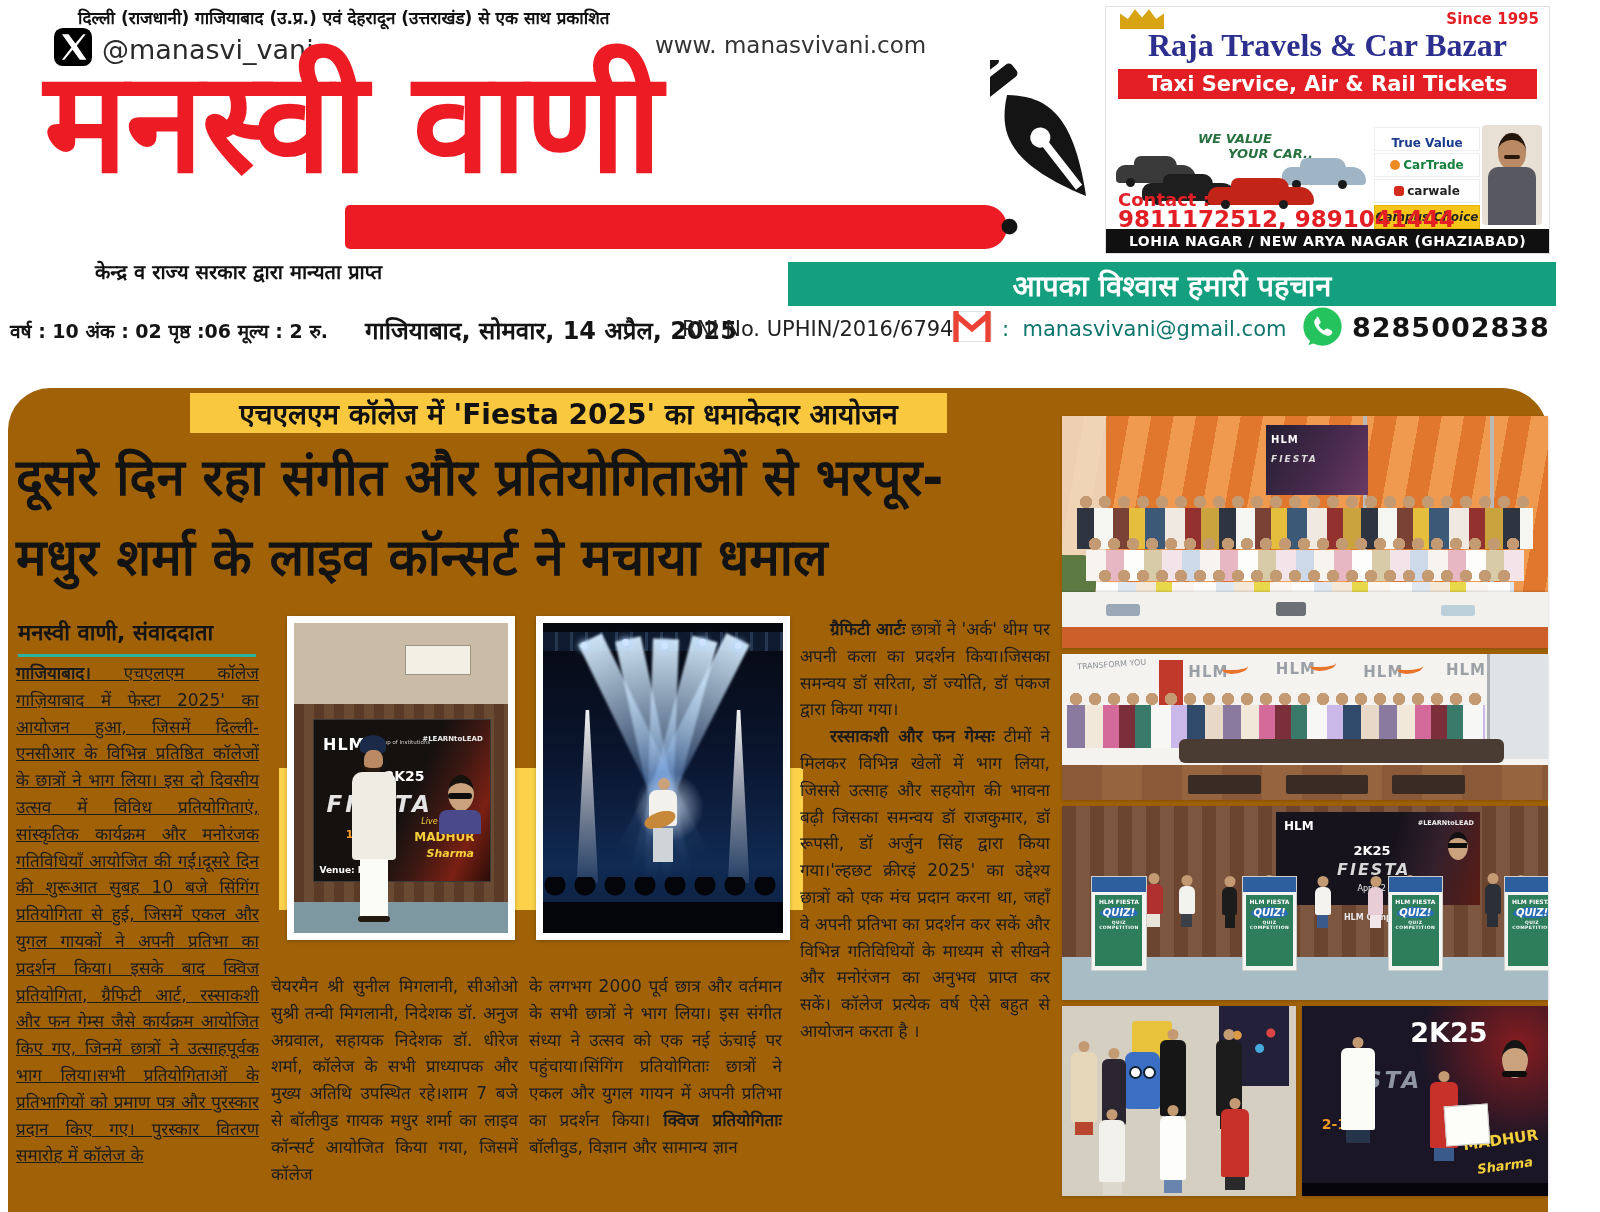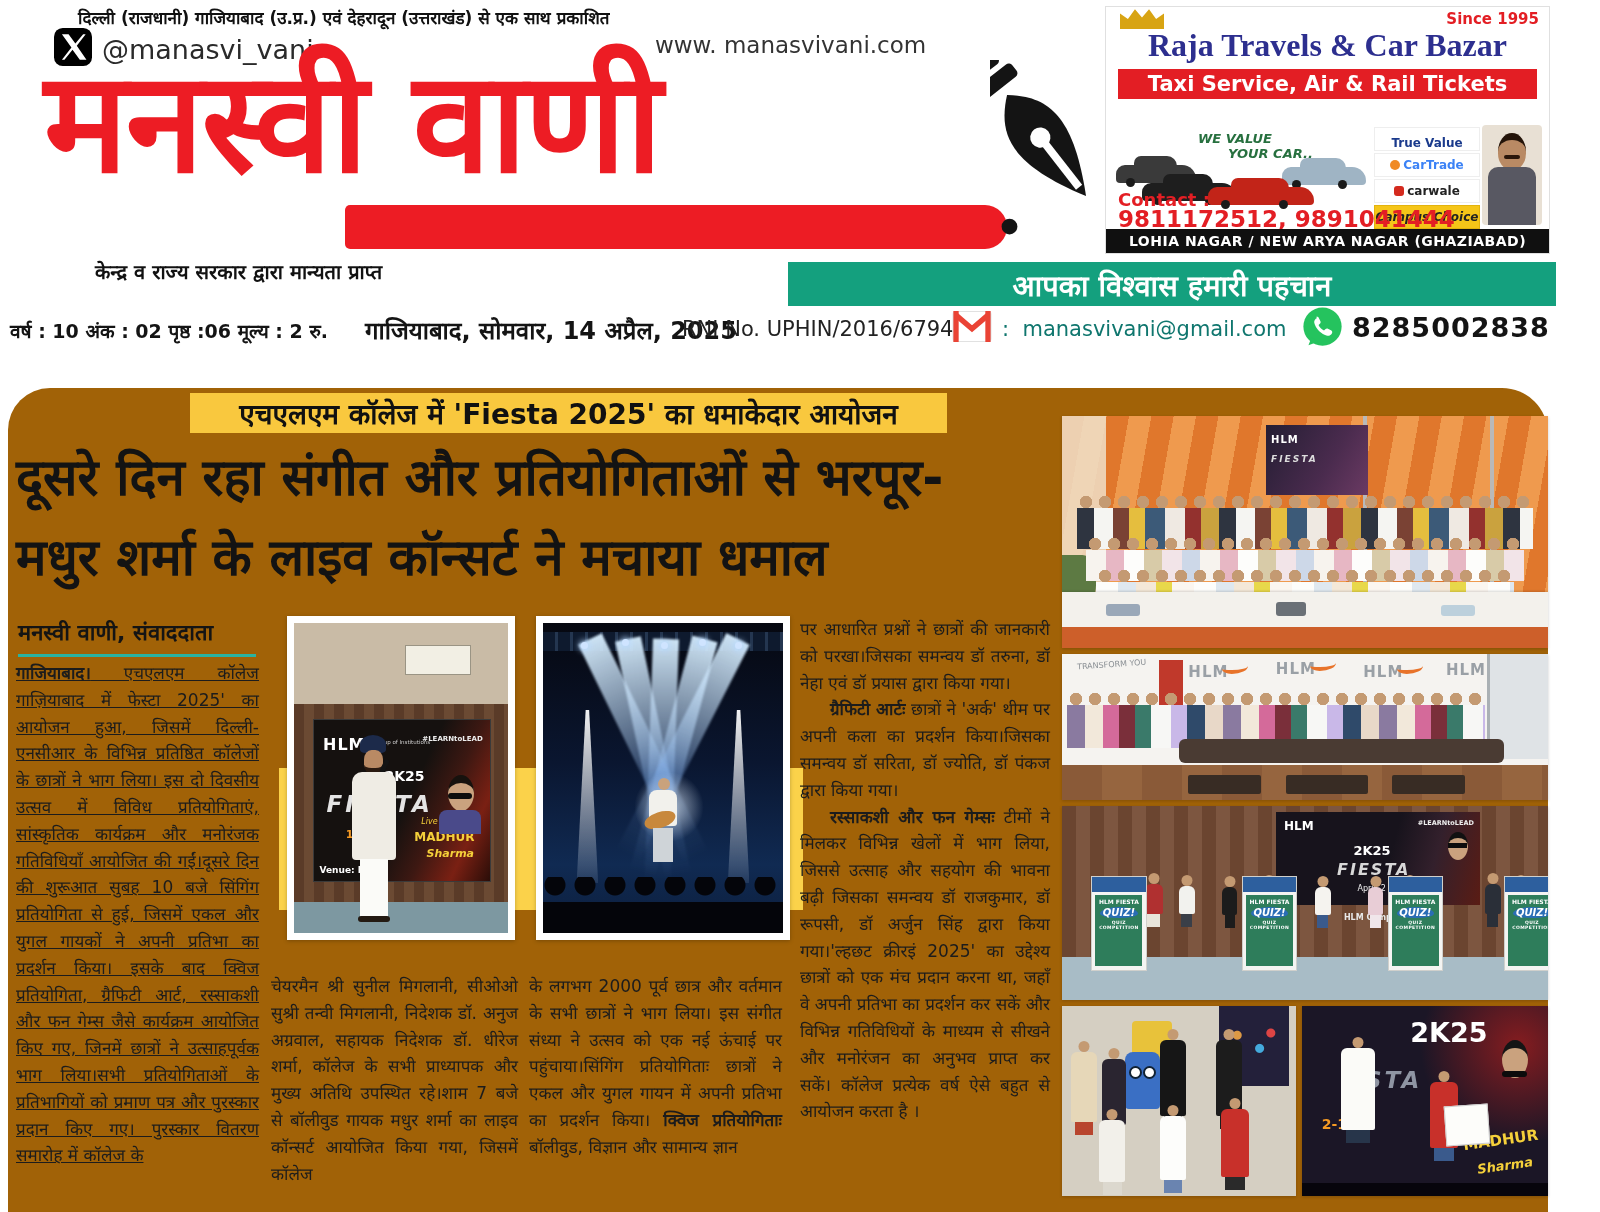--- a/index.html
+++ b/index.html
@@ -221,21 +221,21 @@
     <div class="car" style="--c:#3a3a3a;--w:44px;left:10px;top:158px;width:80px;"></div>
     <div class="car" style="--c:#1e1e1e;--w:52px;left:36px;top:176px;width:94px;"></div>
     <div class="car" style="--c:#9fb4c4;--w:46px;left:176px;top:160px;width:84px;"></div>
     <div class="car" style="--c:#c22418;--w:58px;left:102px;top:180px;width:106px;"></div>
 
     <div class="logochip" style="top:120px;align-items:flex-end;">
         <span style="color:#1a3a8c;">True Value</span>
       </div>
     <div class="logochip" style="top:146px;">
         <span style="width:10px;height:10px;border-radius:50%;background:#f08a24;display:inline-block;"></span>
-        <span style="color:#3b82f6;">CarTrade</span>
+        <span style="color:#15803d;">CarTrade</span>
       </div>
     <div class="logochip" style="top:172px;">
         <span style="width:10px;height:10px;border-radius:3px;background:#d42a1e;display:inline-block;"></span>
         <span style="color:#222;">carwale</span>
       </div>
     <div class="logochip" style="top:198px;background:#f5c518;border-color:#e3b30d;">
         <span style="color:#222;font-style:italic;">Campus Choice</span>
       </div>
 
     <div class="abs portrait">
@@ -339,21 +339,20 @@
       <div class="abs crowd2"></div>
     </div>
 
     <div class="abs col c2">
       <p><span>चेयरमैन श्री सुनील मिगलानी, सीओओ सुश्री तन्वी मिगलानी, निदेशक डॉ. अनुज अग्रवाल, सहायक निदेशक डॉ. धीरेज शर्मा, कॉलेज के सभी प्राध्यापक और मुख्य अतिथि उपस्थित रहे।शाम 7 बजे से बॉलीवुड गायक मधुर शर्मा का लाइव कॉन्सर्ट आयोजित किया गया, जिसमें कॉलेज</span></p>
     </div>
     <div class="abs col c3">
       <p><span>के लगभग 2000 पूर्व छात्र और वर्तमान के सभी छात्रों ने भाग लिया। इस संगीत संध्या ने उत्सव को एक नई ऊंचाई पर पहुंचाया।सिंगिंग प्रतियोगिताः छात्रों ने एकल और युगल गायन में अपनी प्रतिभा का प्रदर्शन किया। </span><span class="lead">क्विज प्रतियोगिताः</span><span> बॉलीवुड, विज्ञान और सामान्य ज्ञान</span></p>
     </div>
     <div class="abs col c4">
-      <p><span>पर आधारित प्रश्नों ने छात्रों की जानकारी को परखा।जिसका समन्वय डॉ तरुना, डॉ नेहा एवं डॉ प्रयास द्वारा किया गया।</span></p>
       <p class="indent"><span class="lead">ग्रैफिटी आर्टः</span><span> छात्रों ने 'अर्क' थीम पर अपनी कला का प्रदर्शन किया।जिसका समन्वय डॉ सरिता, डॉ ज्योति, डॉ पंकज द्वारा किया गया।</span></p>
       <p class="indent"><span class="lead">रस्साकशी और फन गेम्सः</span><span> टीमों ने मिलकर विभिन्न खेलों में भाग लिया, जिससे उत्साह और सहयोग की भावना बढ़ी जिसका समन्वय डॉ राजकुमार, डॉ रूपसी, डॉ अर्जुन सिंह द्वारा किया गया।'ल्हछट क्रीरइं 2025' का उद्देश्य छात्रों को एक मंच प्रदान करना था, जहाँ वे अपनी प्रतिभा का प्रदर्शन कर सकें और विभिन्न गतिविधियों के माध्यम से सीखने और मनोरंजन का अनुभव प्राप्त कर सकें। कॉलेज प्रत्येक वर्ष ऐसे बहुत से आयोजन करता है ।</span></p>
     </div>
 
     <div class="abs rphoto p1">
       <div class="abs pale"></div>
       <div class="abs green"></div>
       <div class="pole" style="left:62%;"></div>
       <div class="pole" style="left:88%;"></div>
       <div class="abs fbanner">

